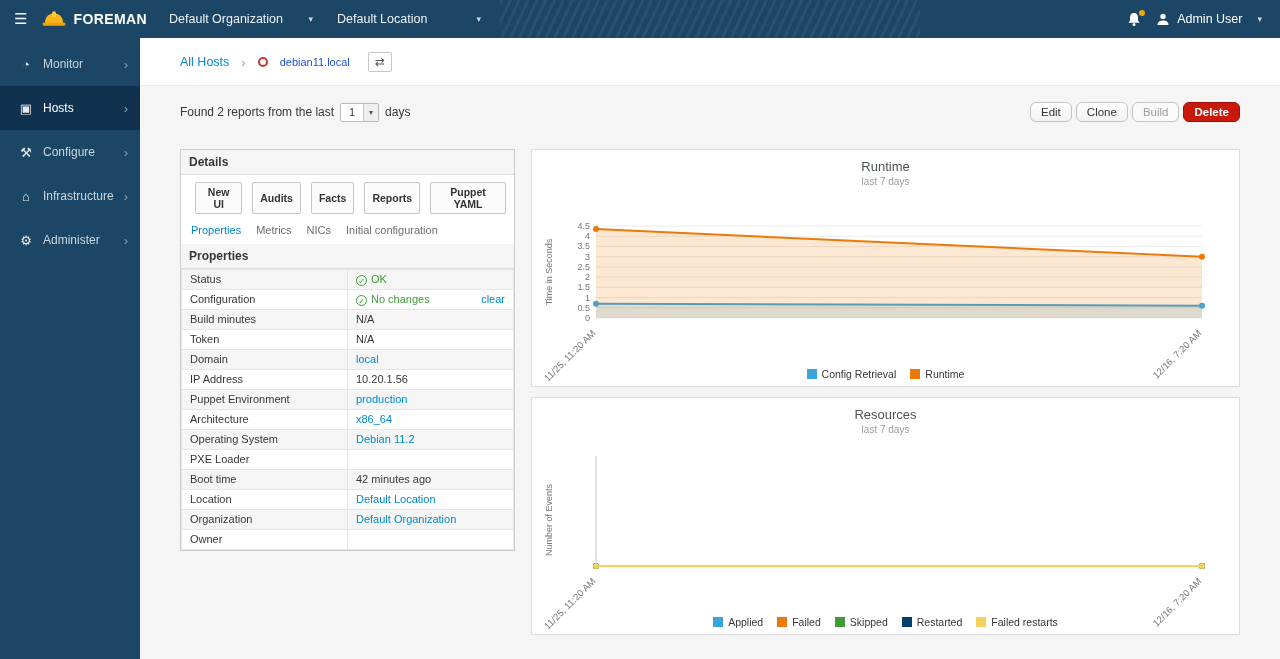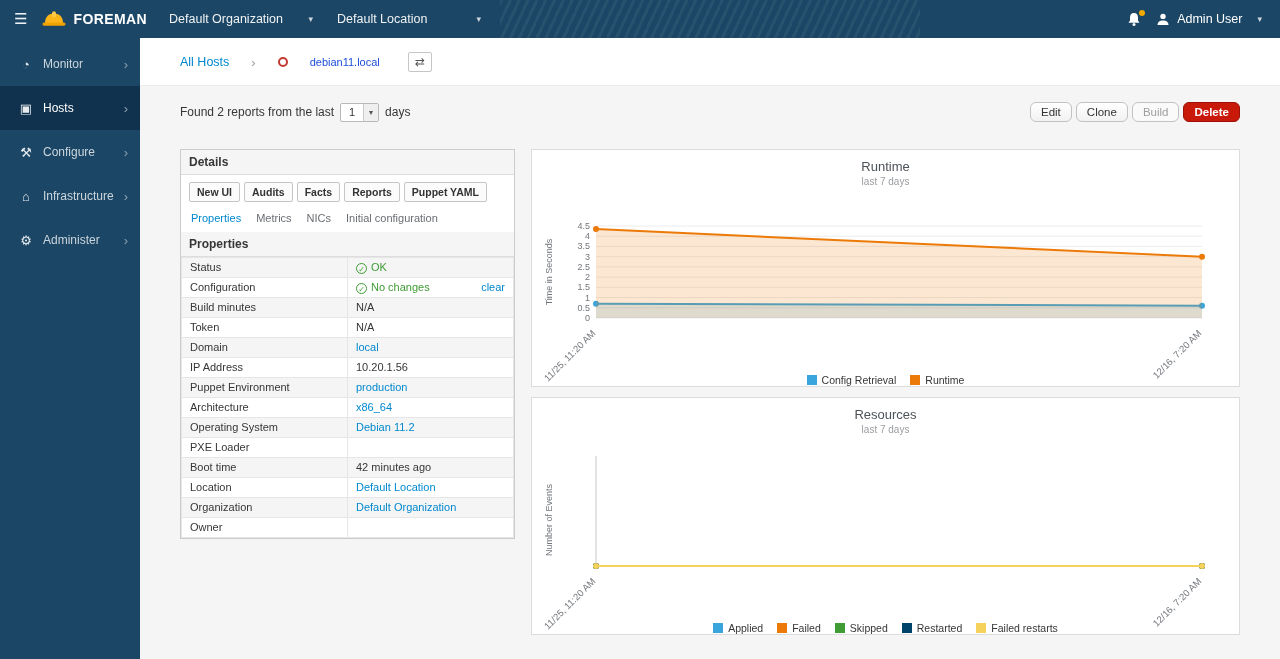--- a/index.html
+++ b/index.html
@@ -23,21 +23,21 @@
   
   .layout { display:flex; height:621px; }
   .sidebar { width:140px; background:#1b4665; flex:none; padding-top:4px; }
   .sb-item { display:flex; align-items:center; height:44px; padding:0 12px 0 16px; color:#ccd6dd; font-size:12px; cursor:pointer; }
   .sb-item.active { background:#10324e; color:#fff; }
   .sb-icon { width:20px; margin-right:7px; font-size:13px; color:#e6eaed; text-align:center; }
   .sb-chev { margin-left:auto; color:#8da1b2; font-size:13px; }
   .main { flex:1; display:flex; flex-direction:column; overflow:hidden; background:#f5f5f5; }
 
   
-  .crumb-strip { background:#fff; border-bottom:1px solid #ececec; padding:14px 40px 13px; display:flex; align-items:center; gap:22px; }
+  .crumb-strip { background:#fff; border-bottom:1px solid #ececec; padding:14px 40px 13px; display:flex; align-items:center; gap:12px; }
   .crumb-link { color:#0088ce; font-size:12.5px; text-decoration:none; cursor:pointer; }
   .crumb-sep { color:#9b9b9b; font-size:13px; }
   .host-ring { width:10px; height:10px; border:2px solid #c23a2f; border-radius:50%; display:inline-block; }
   .crumb-current { font-size:11px; color:#1d4ed8; }
   .ui-toggle { margin-left:6px; width:24px; height:20px; border:1px solid #c6c6c6; border-radius:2px; background:#fff; color:#555;
      font-size:12px; line-height:18px; text-align:center; cursor:pointer; }
 
   
   .report-bar { display:flex; align-items:center; justify-content:space-between; padding:16px 40px 12px; }
   .report-left { display:flex; align-items:center; font-size:12px; color:#363636; }
@@ -47,41 +47,41 @@
   .actions { display:flex; gap:4px; }
   .act-btn { font-size:11.5px; padding:3px 10px; border:1px solid #c2c2c2; border-radius:6px; background:linear-gradient(#ffffff,#f2f2f2); color:#333; cursor:pointer; }
   .act-btn.disabled { color:#9e9e9e; background:#fafafa; cursor:default; }
   .act-btn.danger { background:#c9190b; border-color:#9c1006; color:#fff; font-weight:bold; }
 
   
   .content-row { display:flex; align-items:flex-start; gap:16px; padding:15px 40px; }
   .details-panel { width:335px; flex:none; background:#fff; border:1px solid #cccccc; }
   .panel-head { background:#f5f5f5; border-bottom:1px solid #ddd; padding:5px 8px; font-weight:bold; font-size:12px; color:#363636; }
   .btn-row { display:flex; gap:4px; padding:7px 8px 6px; }
-  .xs-btn { font-size:10.5px; font-weight:bold; padding:3px 7px; border:1px solid #c6c6c6; border-radius:2px; background:#fbfbfb; color:#333; cursor:pointer; }
+  .xs-btn { font-size:10.5px; font-weight:bold; padding:3px 7px; border:1px solid #c6c6c6; border-radius:2px; background:#fbfbfb; color:#333; cursor:pointer;margin-left:6px; }
   .tab-row { display:flex; gap:15px; padding:4px 10px 8px; font-size:11px; }
   .tab { color:#6a6e73; cursor:pointer; }
   .tab.active { color:#0088ce; }
   table.props { width:100%; border-collapse:collapse; font-size:11px; }
   table.props td { border:1px solid #e6e6e6; padding:3px 8px; height:13px; line-height:13px; color:#363636; }
   table.props td.prop-label { width:50%; }
   table.props tr:nth-child(odd) td { background:#f5f5f5; }
   .ok-ic { display:inline-block; width:11px; height:11px; border:1px solid #3f9c35; border-radius:50%; color:#3f9c35; font-size:8px;
      line-height:11px; text-align:center; margin-right:4px; vertical-align:-1px; }
   .ok-text { color:#3f9c35; }
   a.val-link, a.clear-link { color:#0088ce; text-decoration:none; cursor:pointer; }
   a.clear-link { float:right; }
 
   
   .charts-col { flex:1; display:flex; flex-direction:column; gap:10px; }
   .chart-card { position:relative; background:#fff; border:1px solid #dcdcdc; height:238px; }
   .chart-title { text-align:center; font-size:13px; color:#4d5258; margin-top:9px; line-height:16px; }
   .chart-subtitle { text-align:center; font-size:10px; color:#9a9da0; line-height:13px; }
   .chart-card svg { display:block; margin:0 auto; }
-  .chart-legend { position:absolute; bottom:0; left:0; right:0; display:flex; justify-content:center; gap:14px;align-items:flex-end; }
+  .chart-legend { position:absolute; bottom:6px; left:0; right:0; display:flex; justify-content:center; gap:14px;align-items:flex-end; }
   .legend-item { display:inline-flex; align-items:center; gap:5px; font-size:10.5px; color:#363636; cursor:pointer; }
   .legend-swatch { width:10px; height:10px; display:inline-block; }
 </style>
 </head>
 <body>
 
 <header class="navbar">
   <span class="nav-burger">☰</span>
   <div class="brand">
     <svg width="26" height="18" viewBox="0 0 26 18">

